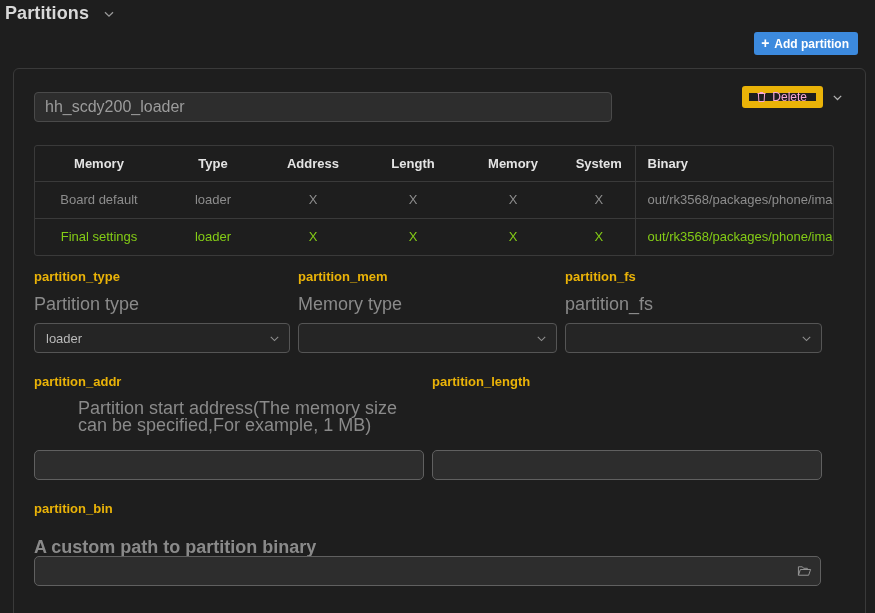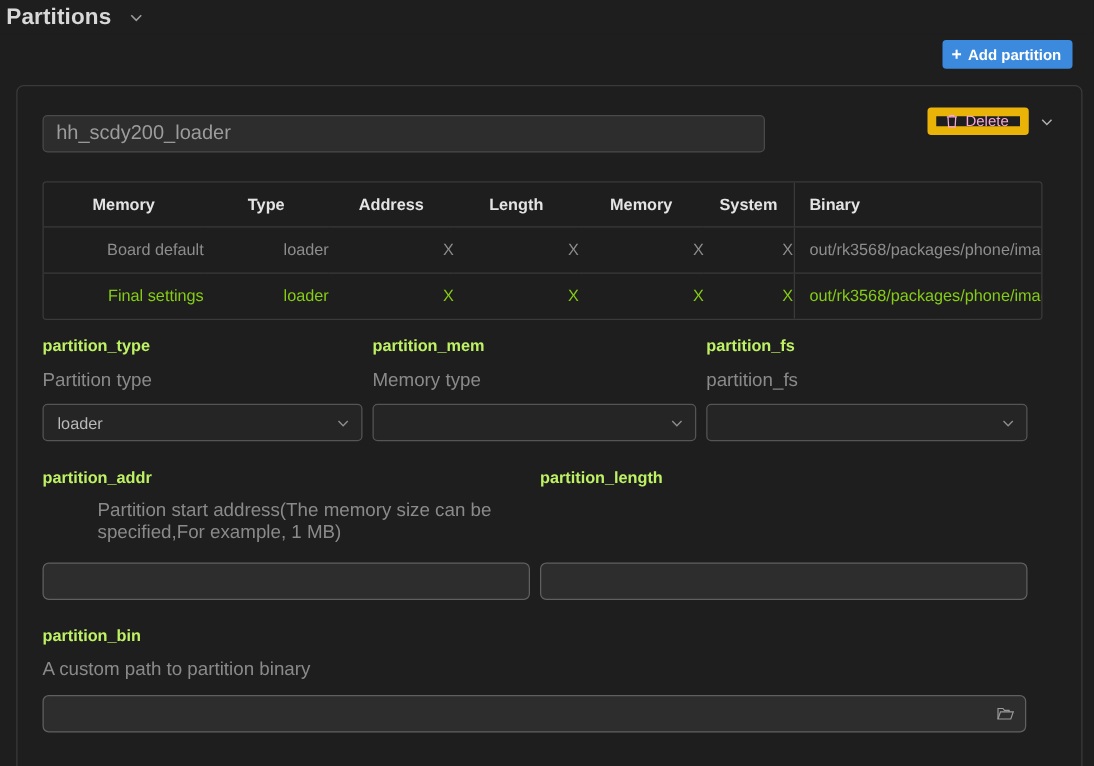--- a/index.html
+++ b/index.html
@@ -142,46 +142,46 @@
     font-size: 13px;
     font-weight: bold;
     color: #e4e4e4;
     text-align: center;
     padding: 0;
     border-bottom: 1px solid #3a3a3a;
   }
   table.cfg-table td {
     height: 37px;
     font-size: 13px;
-    text-align: right;
+    text-align: center;
     padding: 0;
     color: #8d8d8d;
   }
   table.cfg-table tr.row-final td { color: #84cc16; }
   table.cfg-table tr.row-final { border-top: 1px solid #3a3a3a; }
   table.cfg-table td.binary-cell,
   table.cfg-table th.binary-head {
     text-align: left;
     padding-left: 12px;
     border-left: 1px solid #3a3a3a;
     white-space: nowrap;
     overflow: visible;
   }
 
   
   .field-label {
     position: absolute;
     font-size: 13px;
     font-weight: bold;
-    color: #bef264;
+    color: #eab308;
     white-space: nowrap;
   }
   .field-hint {
     position: absolute;
-    font-size: 15px;
+    font-size: 18px;
     color: #8a8a8a;
     line-height: 17px;
   }
   .select-box {
     position: absolute;
     height: 30px;
     background: #252525;
     border: 1px solid #555555;
     border-radius: 4px;
     display: flex; align-items: center;
@@ -360,21 +360,21 @@
   </div>
 
   <div class="field-label" style="left:20px; top:305px;">partition_addr</div>
   <div class="field-hint" style="left:20px; top:331px; width:322px;margin-left:44px;">Partition start address(The memory size can be specified,For example, 1 MB)</div>
   <input class="text-box" style="left: 20px; top: 381px; width: 390px;" type="text">
 
   <div class="field-label" style="left:418px; top:305px;">partition_length</div>
   <input class="text-box" style="left: 418px; top: 381px; width: 390px;" type="text">
 
   <div class="field-label" style="left:20px; top:432px;">partition_bin</div>
-  <div class="field-hint" style="left:20px; top:458px; width:400px;">A custom path to partition binary</div>
+  <div class="field-hint" style="left:20px; top:470px; width:400px;font-weight:bold;">A custom path to partition binary</div>
   <div class="bin-wrap">
     <input class="bin-input" type="text" style="">
     <button class="folder-btn">
       <svg width="15" height="14" viewBox="0 0 16 14" fill="none" stroke="currentColor" stroke-width="1">
         <path d="M1.5 11.5 V2.5 h4.2 l1.3 1.6 H11 v1.3"></path>
         <path d="M1.5 11.5 L3.6 5.4 H14.5 L12.4 11.5 Z"></path>
       </svg>
     </button>
   </div>
 

